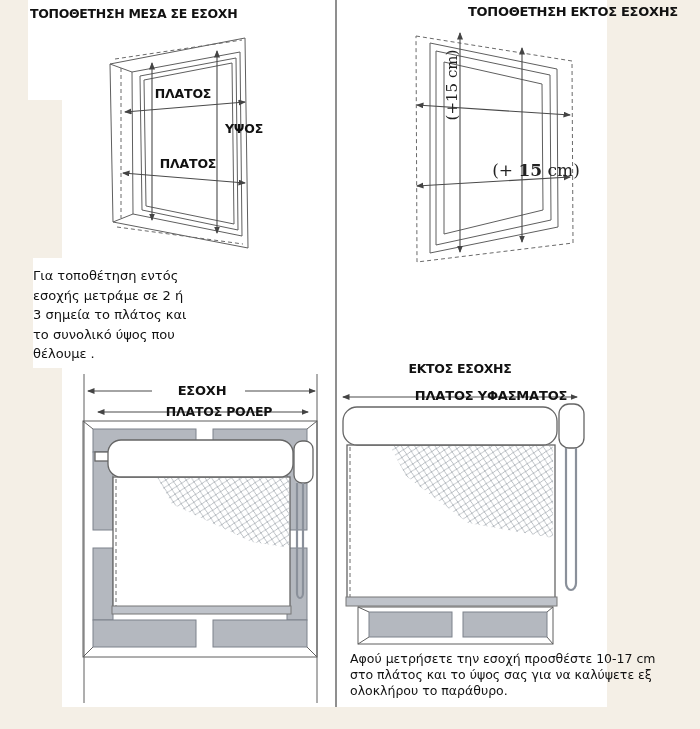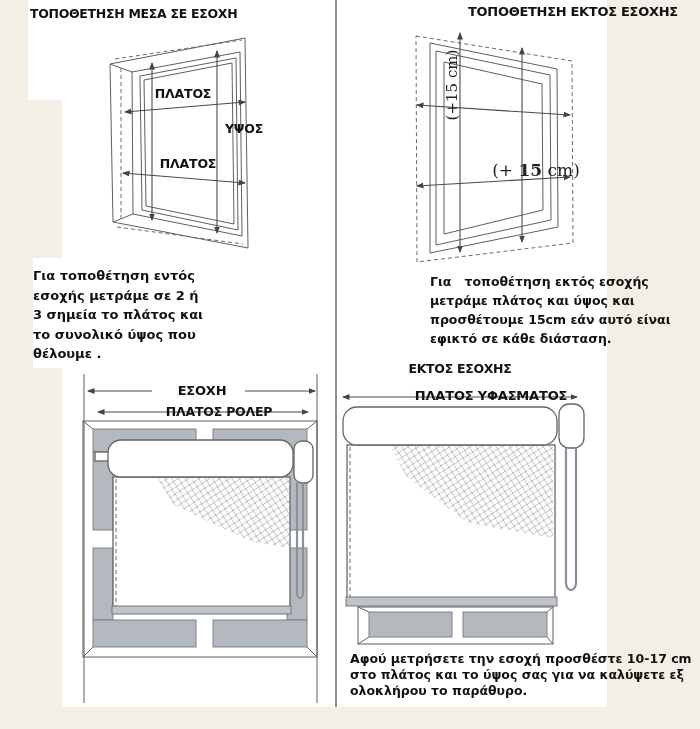--- a/index.html
+++ b/index.html
@@ -3,21 +3,21 @@
 <meta charset="utf-8">
 <style>
   html,body{margin:0;padding:0;}
   body{width:700px;height:729px;overflow:hidden;background:var(--beige,#f4efe6);}
   .page{position:relative;width:700px;height:729px;background:var(--beige,#f4efe6);
         font-family:"DejaVu Sans",sans-serif;}
   .panel{position:absolute;background:var(--panel,#ffffff);}
   .divider{position:absolute;left:335px;top:0;width:2px;height:707px;background:var(--divider,#8f8f8f);}
   .bottomband{position:absolute;left:0;top:707px;width:700px;height:22px;background:var(--beige,#f4efe6);}
   .title{position:absolute;font-weight:bold;color:var(--ink,#111);font-size:12.5px;letter-spacing:-0.3px;white-space:nowrap;}
-  .note{position:absolute;font-weight:bold;color:var(--ink,#111);white-space:pre-wrap;}
+  .note{position:absolute;font-weight:normal;color:var(--ink,#111);white-space:pre-wrap;}
   .note-left{left:33px;top:266px;font-size:13px;line-height:19.5px;}
   .note-right{left:430px;top:272px;font-size:12.5px;line-height:19px;}
   .note-bottom{left:350px;top:651px;font-size:12.5px;line-height:16px;}
   .dsvg{position:absolute;}
   text.lbl{font-family:"DejaVu Sans",sans-serif;font-weight:bold;fill:var(--ink,#111);letter-spacing:-0.2px;}
   text.serif{font-family:"DejaVu Serif","Liberation Serif",serif;fill:#222;}
   .thin{stroke:#5f5f5f;stroke-width:1;fill:none;}
   .dash{stroke:#6a6a6a;stroke-width:1;fill:none;stroke-dasharray:4 3;}
   .arrow{stroke:#4a4a4a;stroke-width:1.1;fill:none;}
   .grayfill{fill:var(--frame-gray,#b4b8bf);stroke:#7d828b;stroke-width:1;}
@@ -91,24 +91,20 @@
     </g>
     <text class="serif" x="58" y="61" font-size="15" text-anchor="middle" transform="rotate(-90 58 57)">(+15 cm)</text>
     <text class="serif" x="141" y="148" font-size="17" text-anchor="middle"><tspan>(+ </tspan><tspan font-weight="bold">15</tspan><tspan> cm)</tspan></text>
   </svg>
 
   <div class="note note-left">Για τοποθέτηση εντός
 εσοχής μετράμε σε 2 ή
 3 σημεία το πλάτος και
 το συνολικό ύψος που
 θέλουμε .</div>
-  <div class="note note-right">Για   τοποθέτηση εκτός εσοχής
-μετράμε πλάτος και ύψος και
-προσθέτουμε 15cm εάν αυτό είναι
-εφικτό σε κάθε διάσταση.</div>
 
   <svg class="dsvg" style="left:62px;top:372px;" width="273" height="333" viewBox="0 0 273 333">
     <defs>
       <marker id="ah3" markerWidth="9" markerHeight="8" refX="6.5" refY="3" orient="auto-start-reverse" markerUnits="userSpaceOnUse">
         <path d="M0,0L7.5,3L0,6Z" fill="#444"></path>
       </marker>
       <pattern id="net1" width="8" height="8" patternUnits="userSpaceOnUse" patternTransform="rotate(12)">
         <path d="M0,8L8,0M0,0L8,8" stroke="#9aa0a8" stroke-width="0.7" fill="none"></path>
       </pattern>
     </defs>

